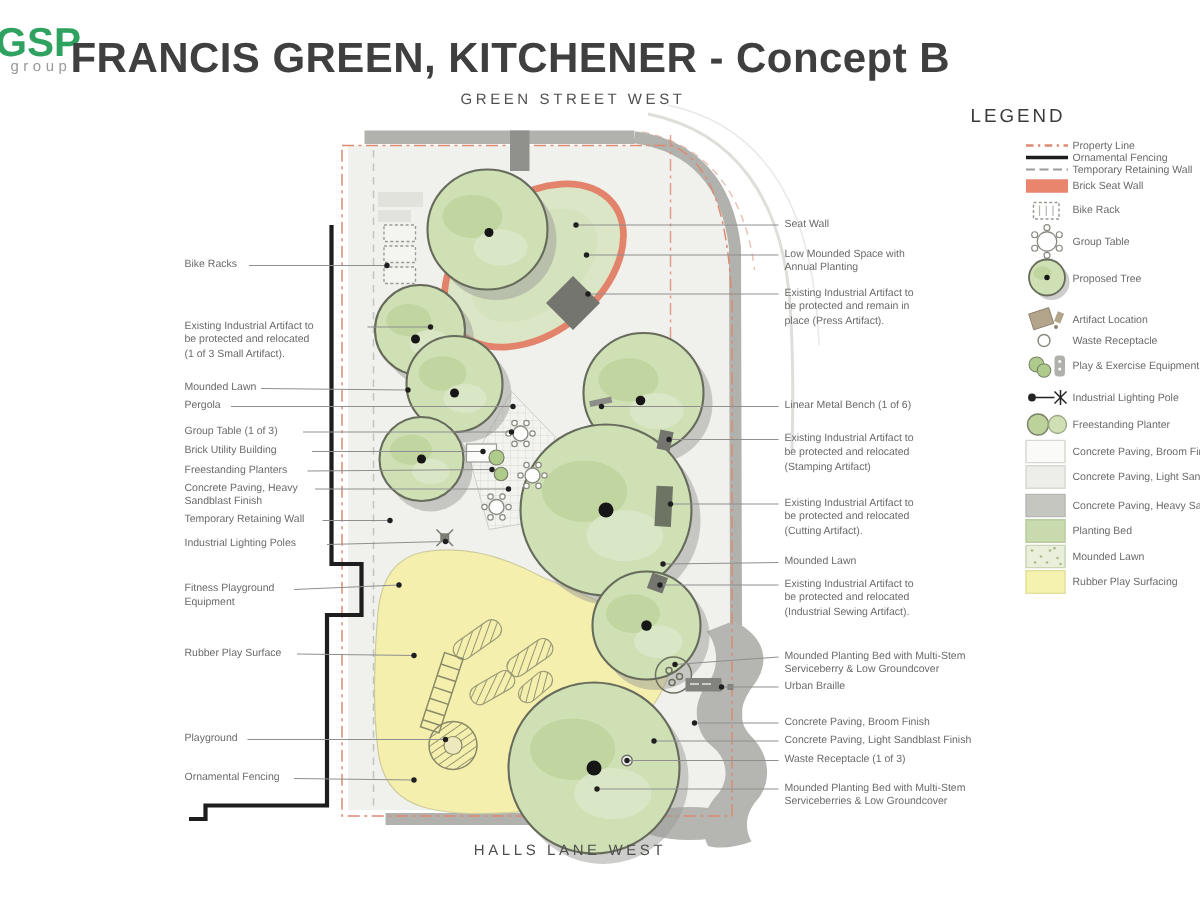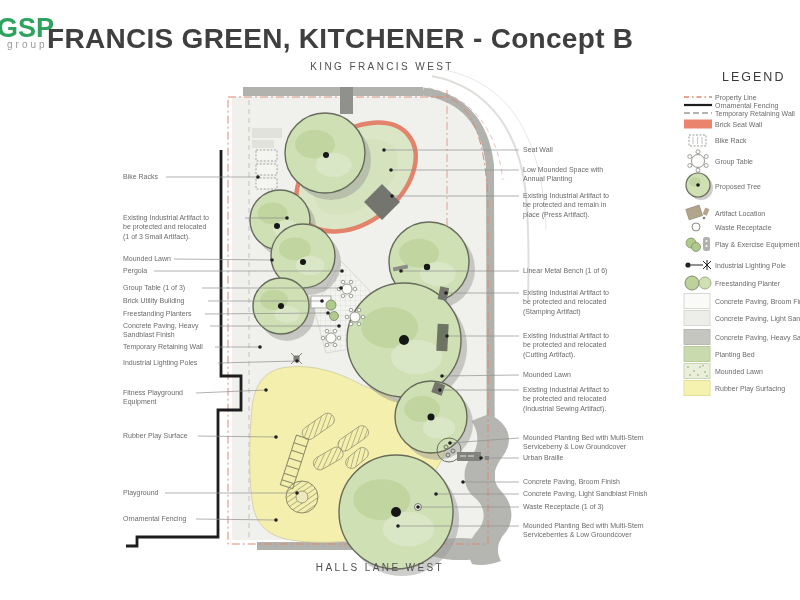--- a/index.html
+++ b/index.html
@@ -9,21 +9,21 @@
   
   #logo{left:-3px;top:15px;line-height:1;}
   #logo .gsp{font-size:27px;font-weight:bold;color:#2FA25F;letter-spacing:0px;}
   #logo .grp{font-size:10px;color:#9A9A9A;letter-spacing:3px;margin-top:-2px;margin-left:10px;}
   #title{left:47px;top:23px;font-size:28px;font-weight:bold;color:#3F3F3F;letter-spacing:.3px;}
   
   .street{width:220px;text-align:center;font-size:10px;letter-spacing:2.4px;color:#4F4F4F;}
   #street-top{left:272px;top:61px;}
   #street-bottom{left:270px;top:562px;}
   
-  #legend-title{left:722px;top:70px;font-size:12.5px;color:#3A3A3A;letter-spacing:2px;}
+  #legend-title{left:647px;top:70px;font-size:12.5px;color:#3A3A3A;letter-spacing:2px;}
   .legend-row{position:absolute;left:683px;display:flex;align-items:center;height:28px;}
   .legend-ic{width:32px;flex:0 0 32px;display:flex;align-items:center;}
   .legend-lb{font-size:7px;color:#6B6B6B;white-space:nowrap;}
   
   .callout{position:absolute;font-size:7px;color:#6B6B6B;}
   .callout div{line-height:9.3px;white-space:nowrap;}
   .co-left{left:123px;width:130px;}
   .co-right{left:523px;width:155px;}
   #plan-svg{left:0;top:0;}
 </style>
@@ -277,21 +277,21 @@
       <circle cx="398" cy="526" r="1.8" fill="#1F1F1F"></circle>
     </g>
 </svg>
 
 <div id="logo" class="abs">
   <div class="gsp">GSP</div>
   <div class="grp">group</div>
 </div>
 <div id="title" class="abs">FRANCIS GREEN, KITCHENER - Concept B</div>
 
-<div id="street-top" class="abs street">KING FRANCIS WEST</div>
+<div id="street-top" class="abs street">GREEN STREET WEST</div>
 <div id="street-bottom" class="abs street">HALLS LANE WEST</div>
 
 <div id="legend-title" class="abs">LEGEND</div>
 <div id="legend-items">
     <div class="legend-row" style="top: 83px;">
       <span class="legend-ic">
         <svg width="30" height="10">
           <line x1="1" y1="5" x2="29" y2="5" stroke="#DD8A72" stroke-width="1.6" stroke-dasharray="5 3 1.5 3"></line>
         </svg>
       </span>

